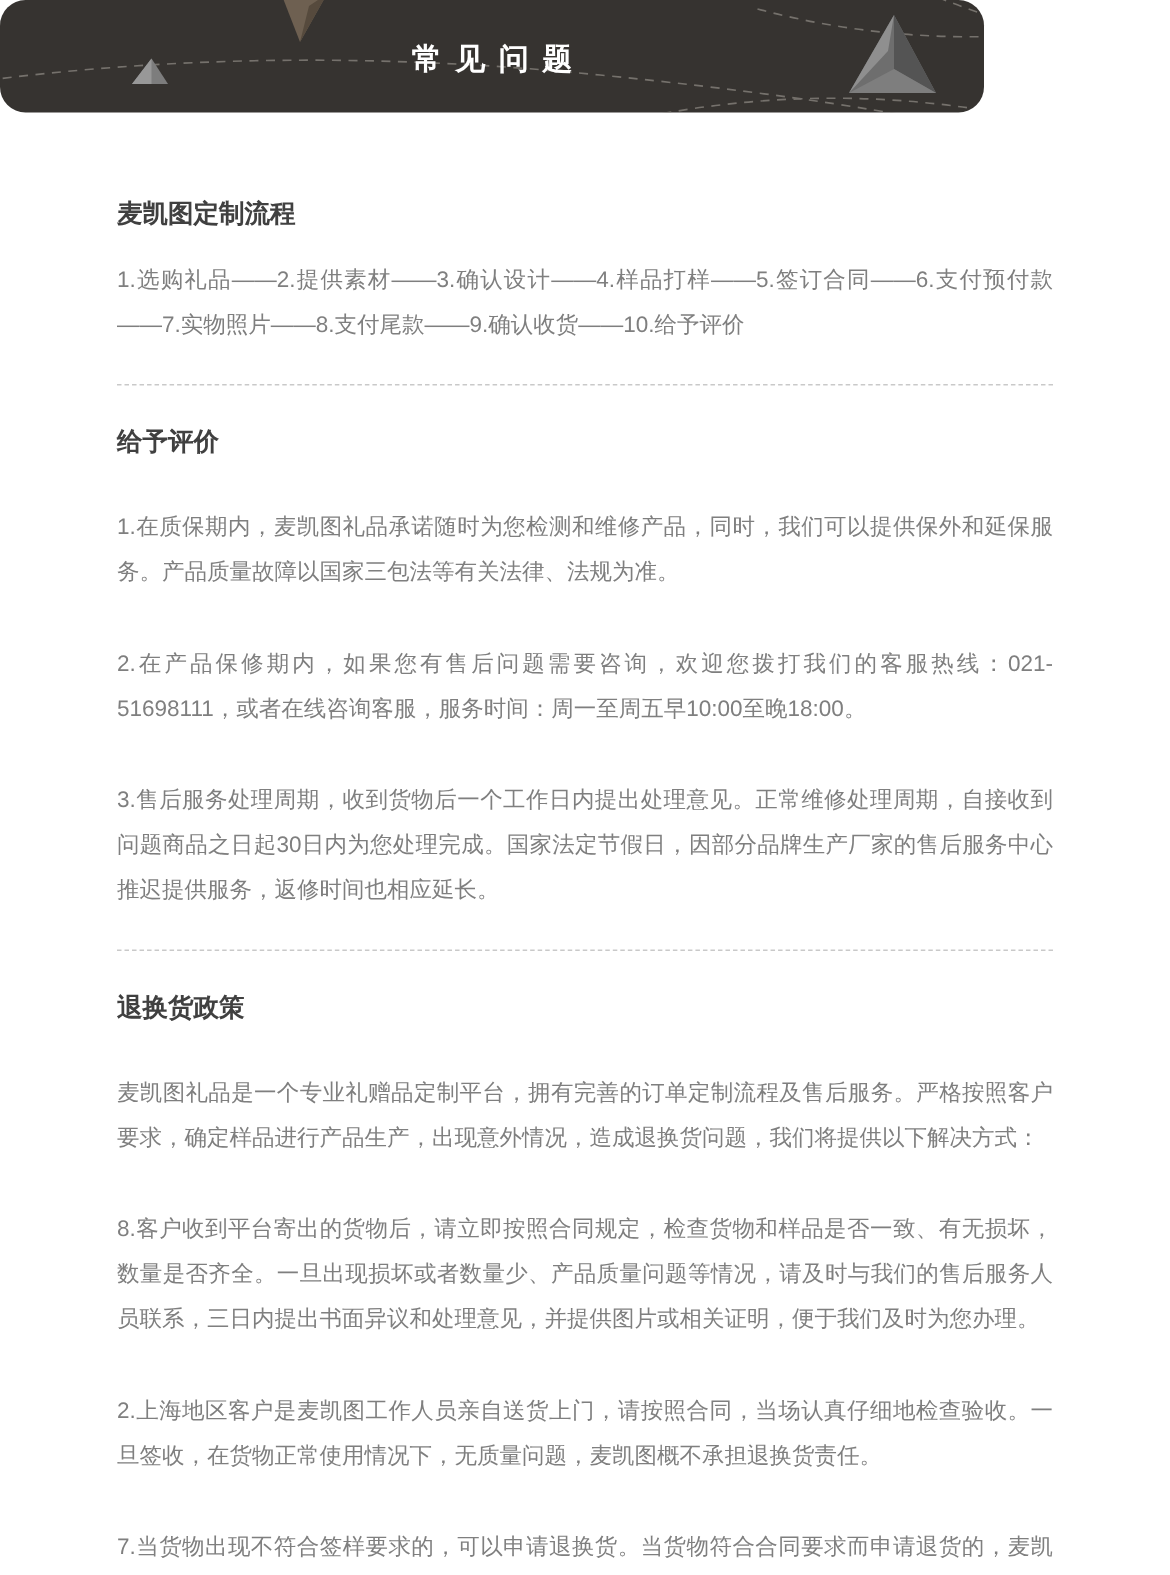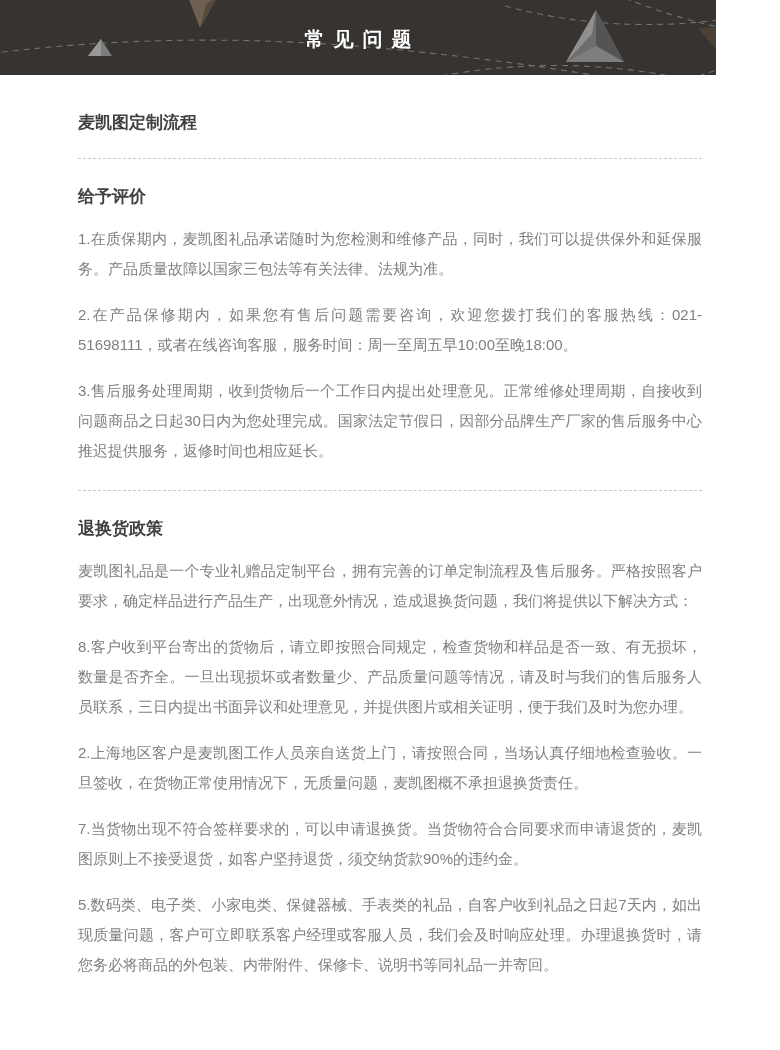--- a/index.html
+++ b/index.html
@@ -1,34 +1,34 @@
 <!DOCTYPE html>
 <html><head>
 <meta charset="utf-8">
 <style>
   * { margin:0; padding:0; box-sizing:border-box; }
   html,body { background:#fff; }
   body { font-family:"Liberation Sans","DejaVu Sans",sans-serif; }
   .page { position:relative; width:780px; height:1050px; background:#fff; overflow:hidden; margin:0 auto; }
 
   
-  .banner { position:relative; width:716px; height:75px; background:#363330; overflow:hidden; }
+  .banner { position:relative; width:656px; height:75px; background:#363330; overflow:hidden;border-radius:17px; }
   .banner svg.deco { position:absolute; inset:0; }
   .banner h1 {
     position:absolute; left:0; right:0; top:26px; text-align:center;
     color:#fff; font-size:20px; font-weight:bold; letter-spacing:9px; text-indent:9px;
   }
 
   
   .content { padding:0 78px; }
   h2.sec-title { font-size:17px; font-weight:bold; color:#404040; }
-  .sec-process h2 { padding-top:36px; }
+  .sec-process h2 { padding-top:56px; }
   .sec-process p { margin-top:18px; }
   p.body-text { font-size:15px; color:#7f7f7f; line-height:30px; text-align:justify; }
-  .sec p.body-text { margin-top:16px; }
+  .sec p.body-text { margin-top:31px; }
   hr.dashed { border:none; border-top:1px dashed #c9c9c9; margin:24px 0 0 0; }
   .sec h2 { padding-top:26px; }
 </style>
 </head>
 <body>
 
 <div class="page">
 
   <header class="banner">
     <svg class="deco" width="780" height="75" viewBox="0 0 780 75">
@@ -54,20 +54,21 @@
       <polygon points="698,28 731,26 716,50" fill="#4c4137"></polygon>
       <polygon points="716,50 731,26 719,33" fill="#3e352c"></polygon>
     </svg>
     <h1>常见问题</h1>
   </header>
 
   <main class="content">
 
     <section class="sec-process">
       <h2 class="sec-title">麦凯图定制流程</h2>
+      <p class="body-text">1.选购礼品——2.提供素材——3.确认设计——4.样品打样——5.签订合同——6.支付预付款——7.实物照片——8.支付尾款——9.确认收货——10.给予评价</p>
     </section>
 
     <hr class="dashed">
 
     <section class="sec">
       <h2 class="sec-title">给予评价</h2>
       <p class="body-text">1.在质保期内，麦凯图礼品承诺随时为您检测和维修产品，同时，我们可以提供保外和延保服务。产品质量故障以国家三包法等有关法律、法规为准。</p>
       <p class="body-text">2.在产品保修期内，如果您有售后问题需要咨询，欢迎您拨打我们的客服热线：021-51698111，或者在线咨询客服，服务时间：周一至周五早10:00至晚18:00。</p>
       <p class="body-text">3.售后服务处理周期，收到货物后一个工作日内提出处理意见。正常维修处理周期，自接收到问题商品之日起30日内为您处理完成。国家法定节假日，因部分品牌生产厂家的售后服务中心推迟提供服务，返修时间也相应延长。</p>
     </section>

